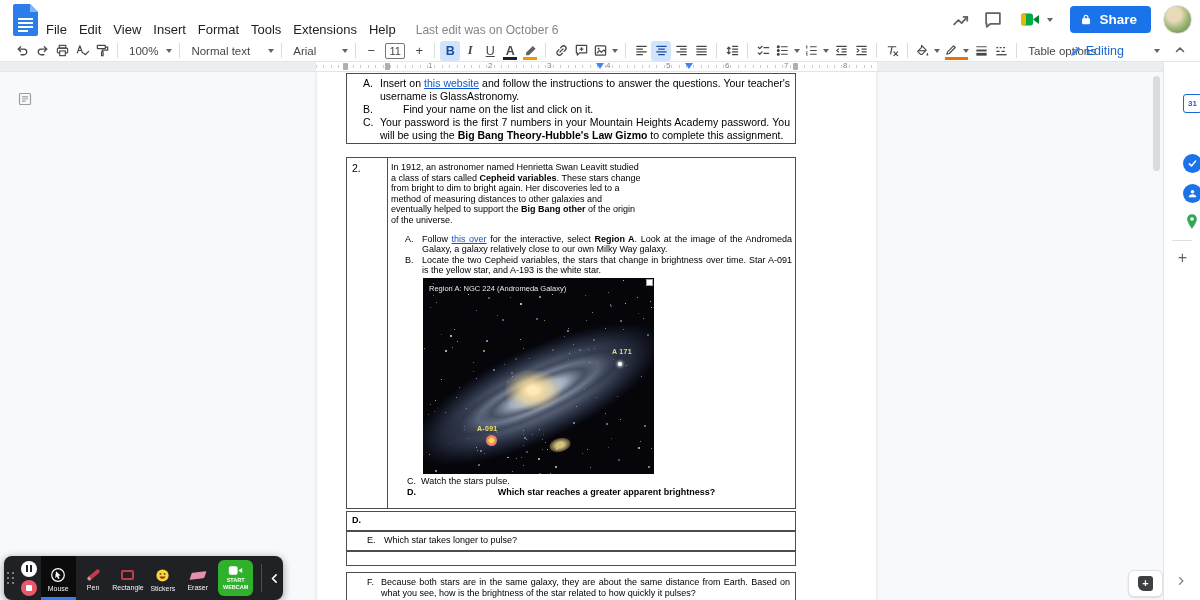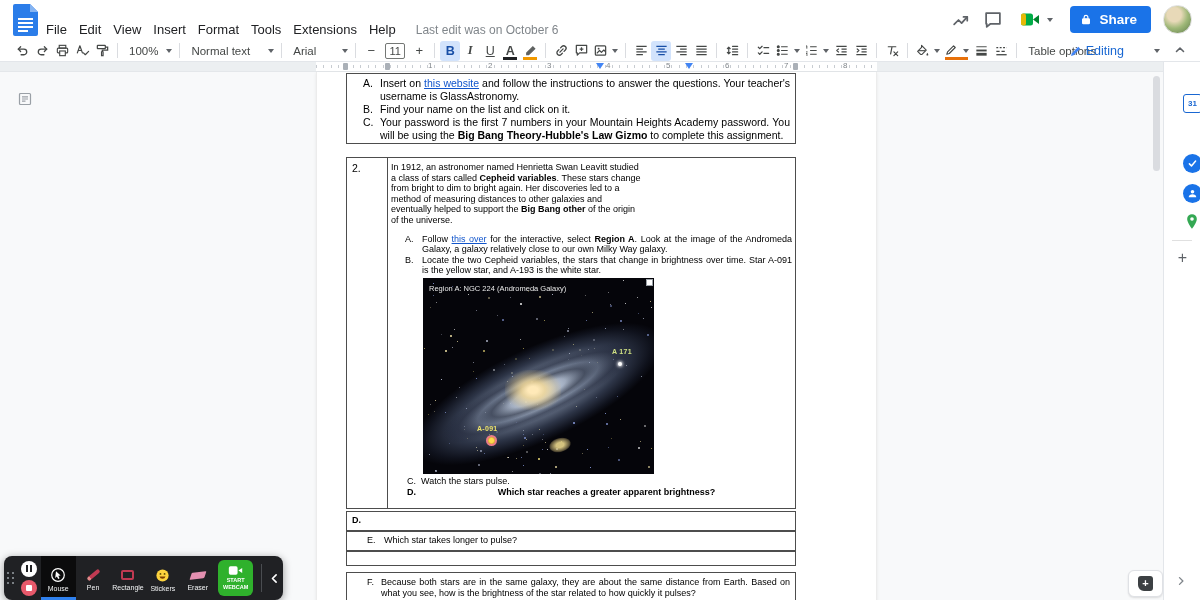--- a/index.html
+++ b/index.html
@@ -457,21 +457,21 @@
 
   <div id="page">
 
     <div id="t1" class="dtable doc-md">
       <div class="li">
         <span class="mk">A.</span>
         <span class="tx"><span>Insert on </span><a class="doclink">this website</a><span> and follow the instructions to answer the questions.  Your teacher's username is GlassAstronomy.</span></span>
       </div>
       <div class="li">
         <span class="mk">B.</span>
-        <span class="tx" style="text-align:left;">Find your name on the list and click on it.</span>
+        <span class="tx" style="text-align:left;margin-left:23px;">Find your name on the list and click on it.</span>
       </div>
       <div class="li">
         <span class="mk">C.</span>
         <span class="tx"><span>Your password is the first 7 numbers in your Mountain Heights Academy password. You will be using the </span><b>Big Bang Theory-Hubble's Law Gizmo</b><span> to complete this assignment.</span></span>
       </div>
     </div>
 
     <div id="t2" class="dtable doc-sm">
       <div id="t2-col1">
         <span class="doc-md">2.</span>

